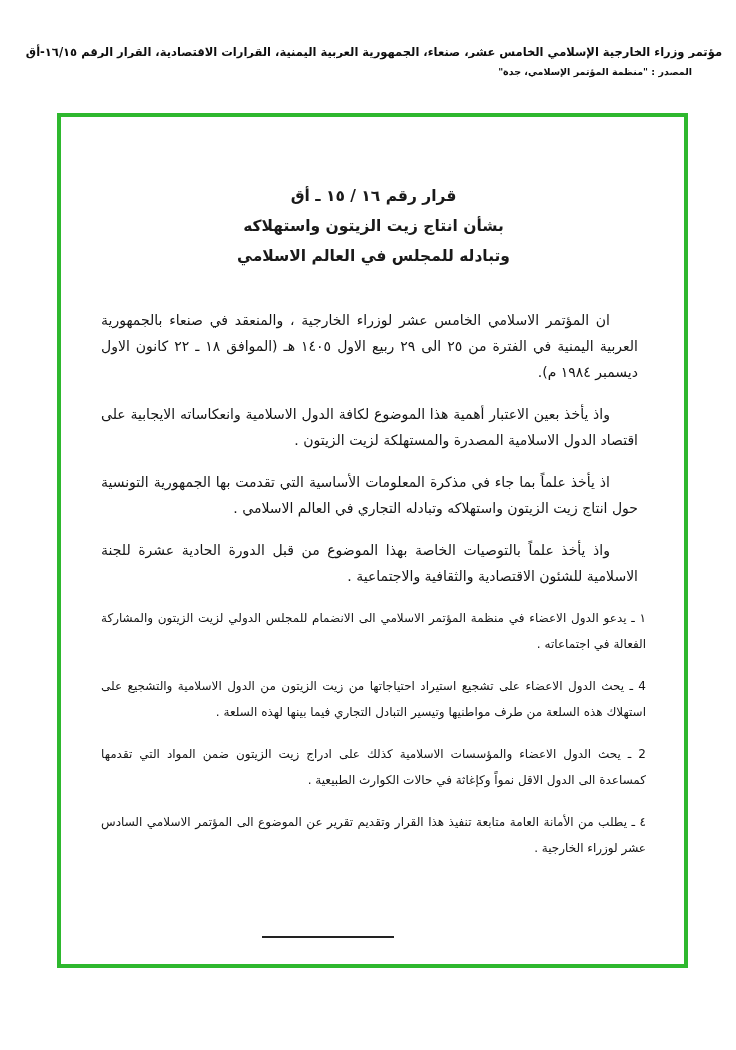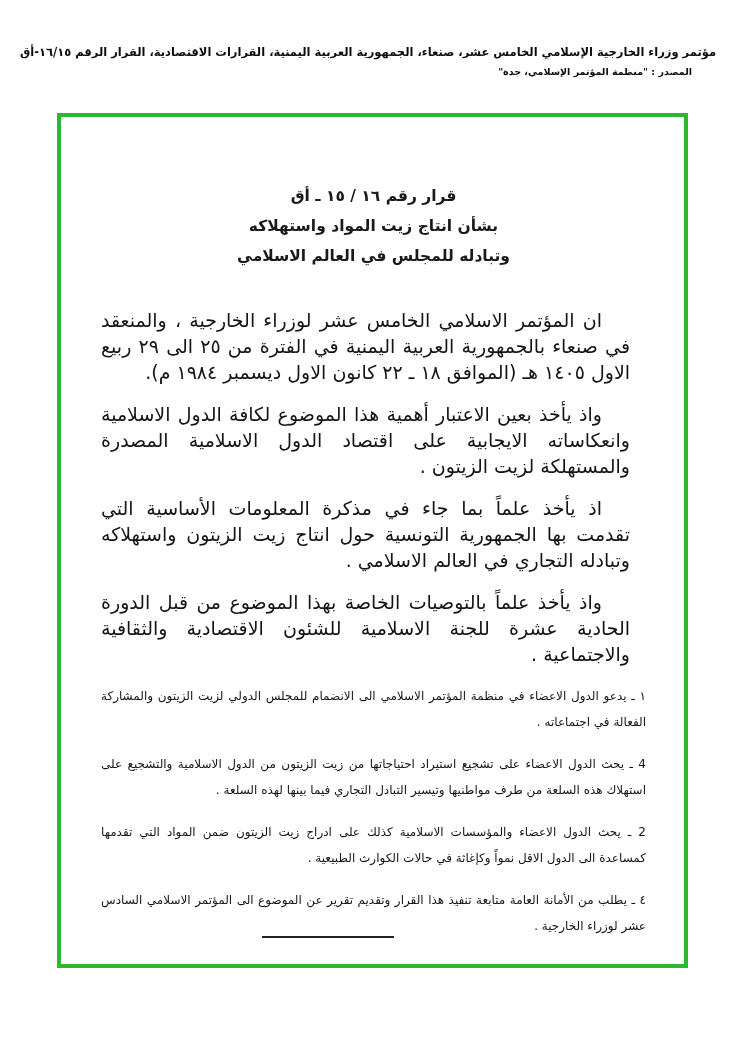--- a/index.html
+++ b/index.html
@@ -16,21 +16,21 @@
     overflow: hidden;
     font-family: "DejaVu Sans", sans-serif;
     direction: rtl;
     color: #141414;
   }
   .top-header {
     position: absolute;
     top: 44px;
     right: 14px;
     left: 14px;
-    text-align: center;
+    text-align: right;
     font-size: 11.5px;
     font-weight: bold;
     line-height: 16px;
     color: #0d0d0d;
     white-space: nowrap;
   }
   .source-line {
     position: absolute;
     top: 66px;
     right: 44px;
@@ -57,24 +57,24 @@
   .title-block {
     text-align: center;
     font-size: 15.5px;
     font-weight: bold;
     line-height: 30px;
     margin: 0 30px 36px 30px;
     color: #1a1a1a;
   }
   .title-line { display: block; }
   .para {
-    font-size: 19px;
+    font-size: 14px;
     line-height: 26px;
     text-align: justify;
-    margin: 0 16px 16px 0;
+    margin: 0 8px 16px 0;
     text-indent: 28px;
   }
   .item {
     font-size: 12px;
     line-height: 26px;
     text-align: justify;
     margin: 0 0 16px 0;
   }
   .bottom-rule {
     position: absolute;
@@ -91,21 +91,21 @@
 
   <div class="top-header">مؤتمر وزراء الخارجية الإسلامي الخامس عشر، صنعاء، الجمهورية العربية اليمنية، القرارات الاقتصادية، القرار الرقم ١٦/١٥-أق</div>
 
   <div class="source-line">المصدر :  "منظمة المؤتمر الإسلامي، جدة"</div>
 
   <div class="doc-frame">
     <div class="doc-inner">
 
       <div class="title-block">
         <span class="title-line">قرار رقم ١٦ / ١٥ ـ أق</span>
-        <span class="title-line">بشأن انتاج زيت المواد واستهلاكه</span>
+        <span class="title-line">بشأن انتاج زيت الزيتون واستهلاكه</span>
         <span class="title-line">وتبادله للمجلس في العالم الاسلامي</span>
       </div>
 
       <p class="para">ان المؤتمر الاسلامي الخامس عشر لوزراء الخارجية ، والمنعقد في صنعاء بالجمهورية العربية اليمنية في الفترة من ٢٥ الى ٢٩ ربيع الاول ١٤٠٥ هـ (الموافق ١٨ ـ ٢٢ كانون الاول ديسمبر ١٩٨٤ م).</p>
 
       <p class="para">واذ يأخذ بعين الاعتبار أهمية هذا الموضوع لكافة الدول الاسلامية وانعكاساته الايجابية على اقتصاد الدول الاسلامية المصدرة والمستهلكة لزيت الزيتون .</p>
 
       <p class="para">اذ يأخذ علماً بما جاء في مذكرة المعلومات الأساسية التي تقدمت بها الجمهورية التونسية حول انتاج زيت الزيتون واستهلاكه وتبادله التجاري في العالم الاسلامي .</p>
 
       <p class="para">واذ يأخذ علماً بالتوصيات الخاصة بهذا الموضوع من قبل الدورة الحادية عشرة للجنة الاسلامية للشئون الاقتصادية والثقافية والاجتماعية .</p>

